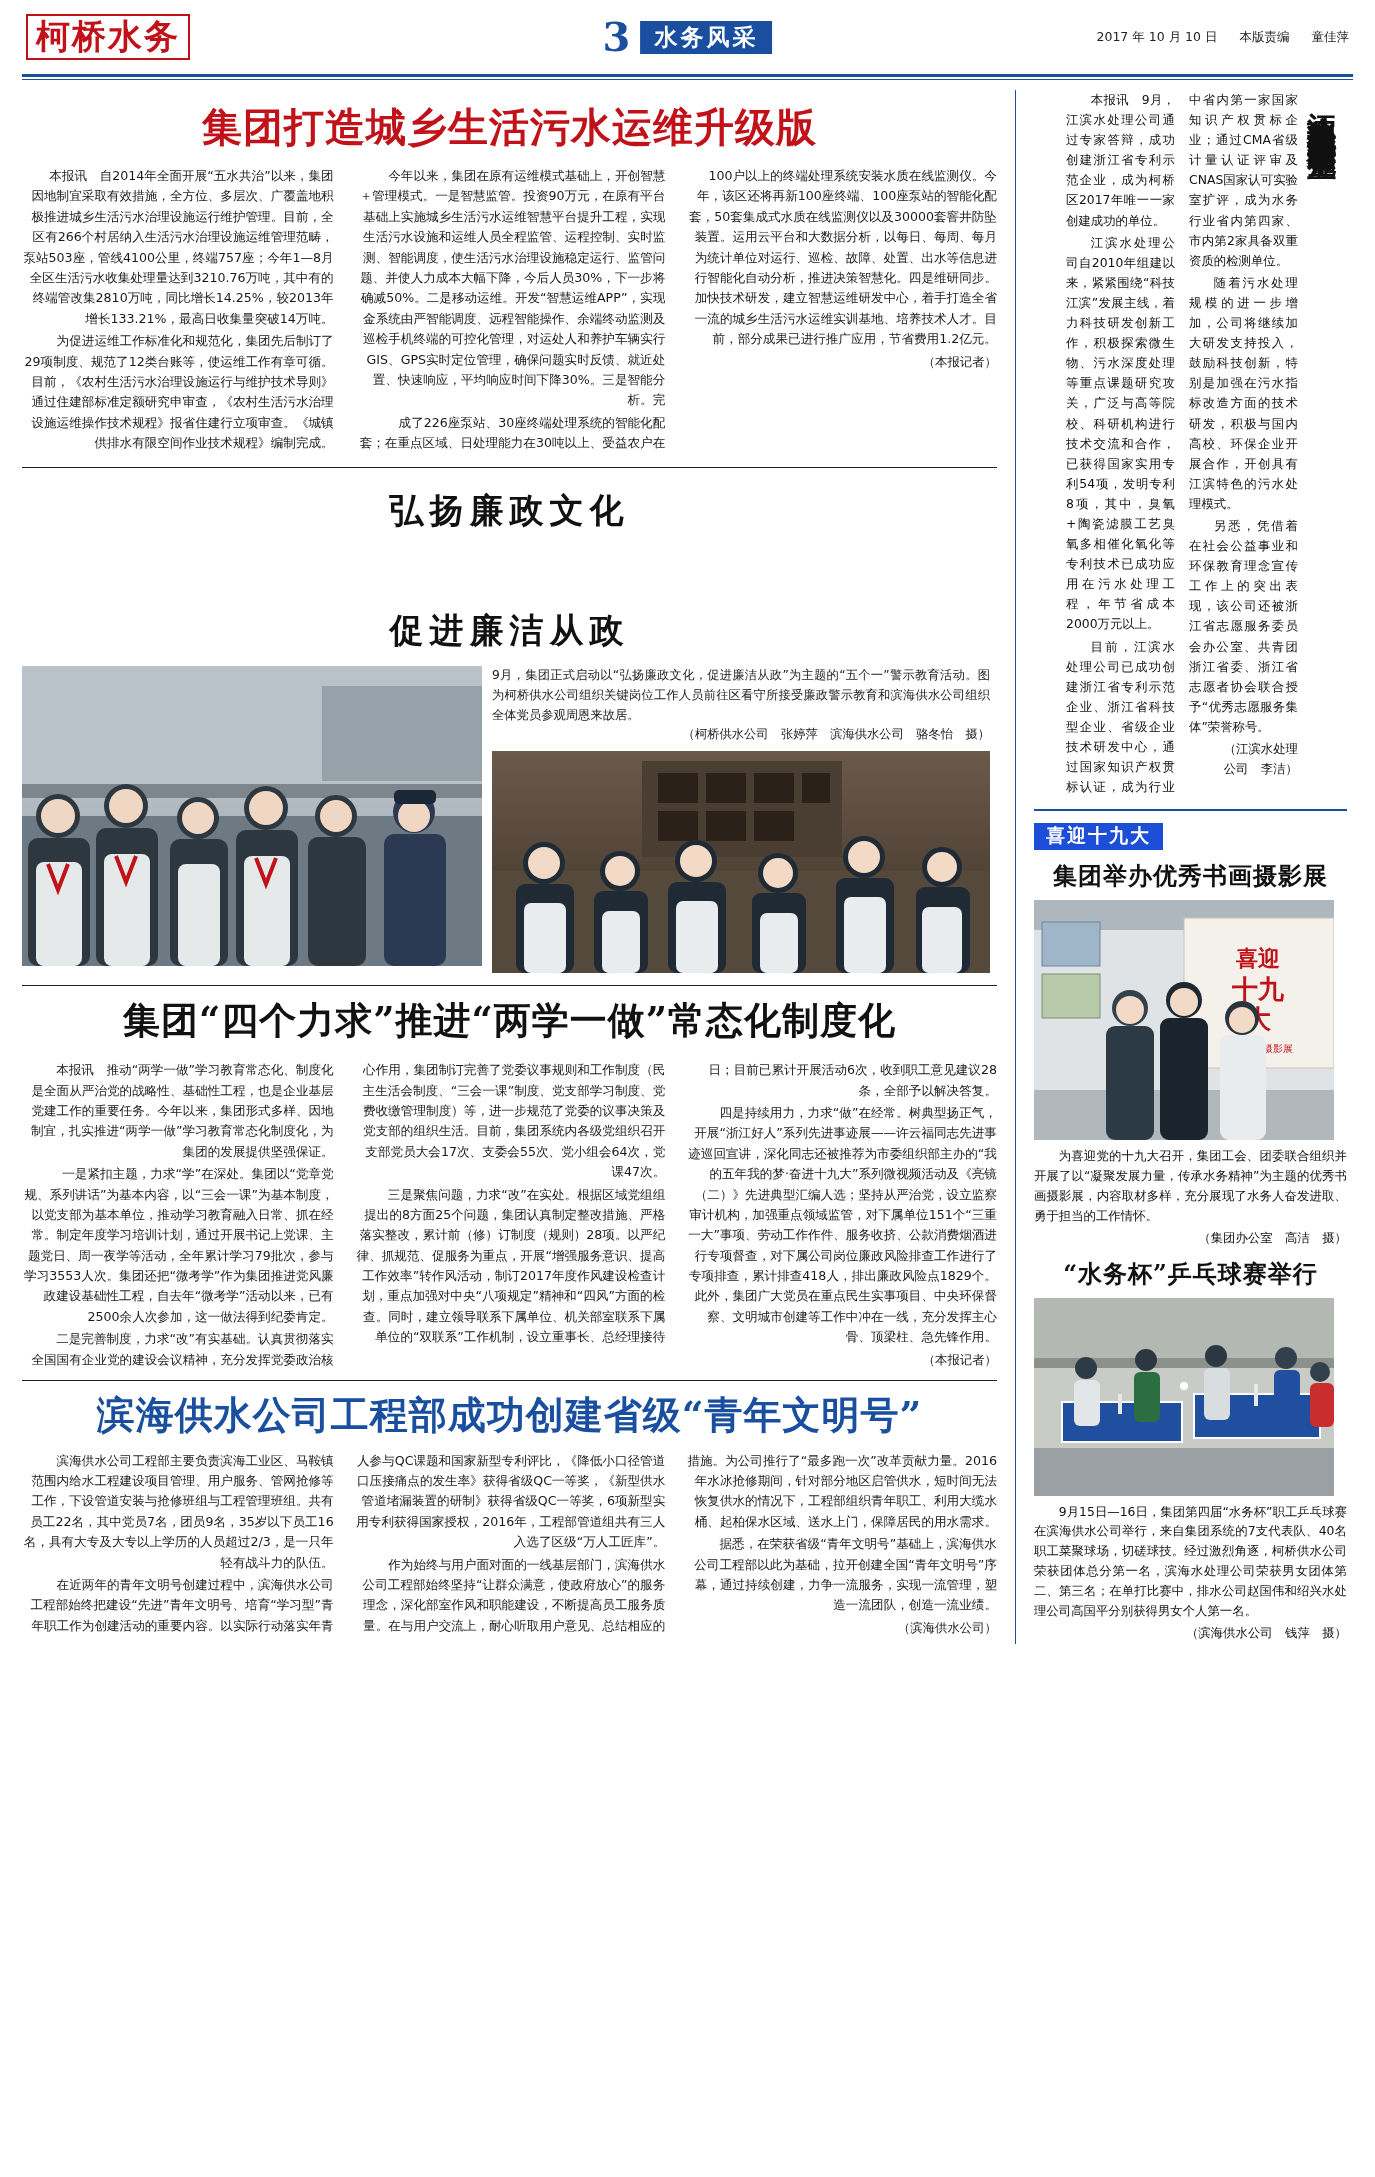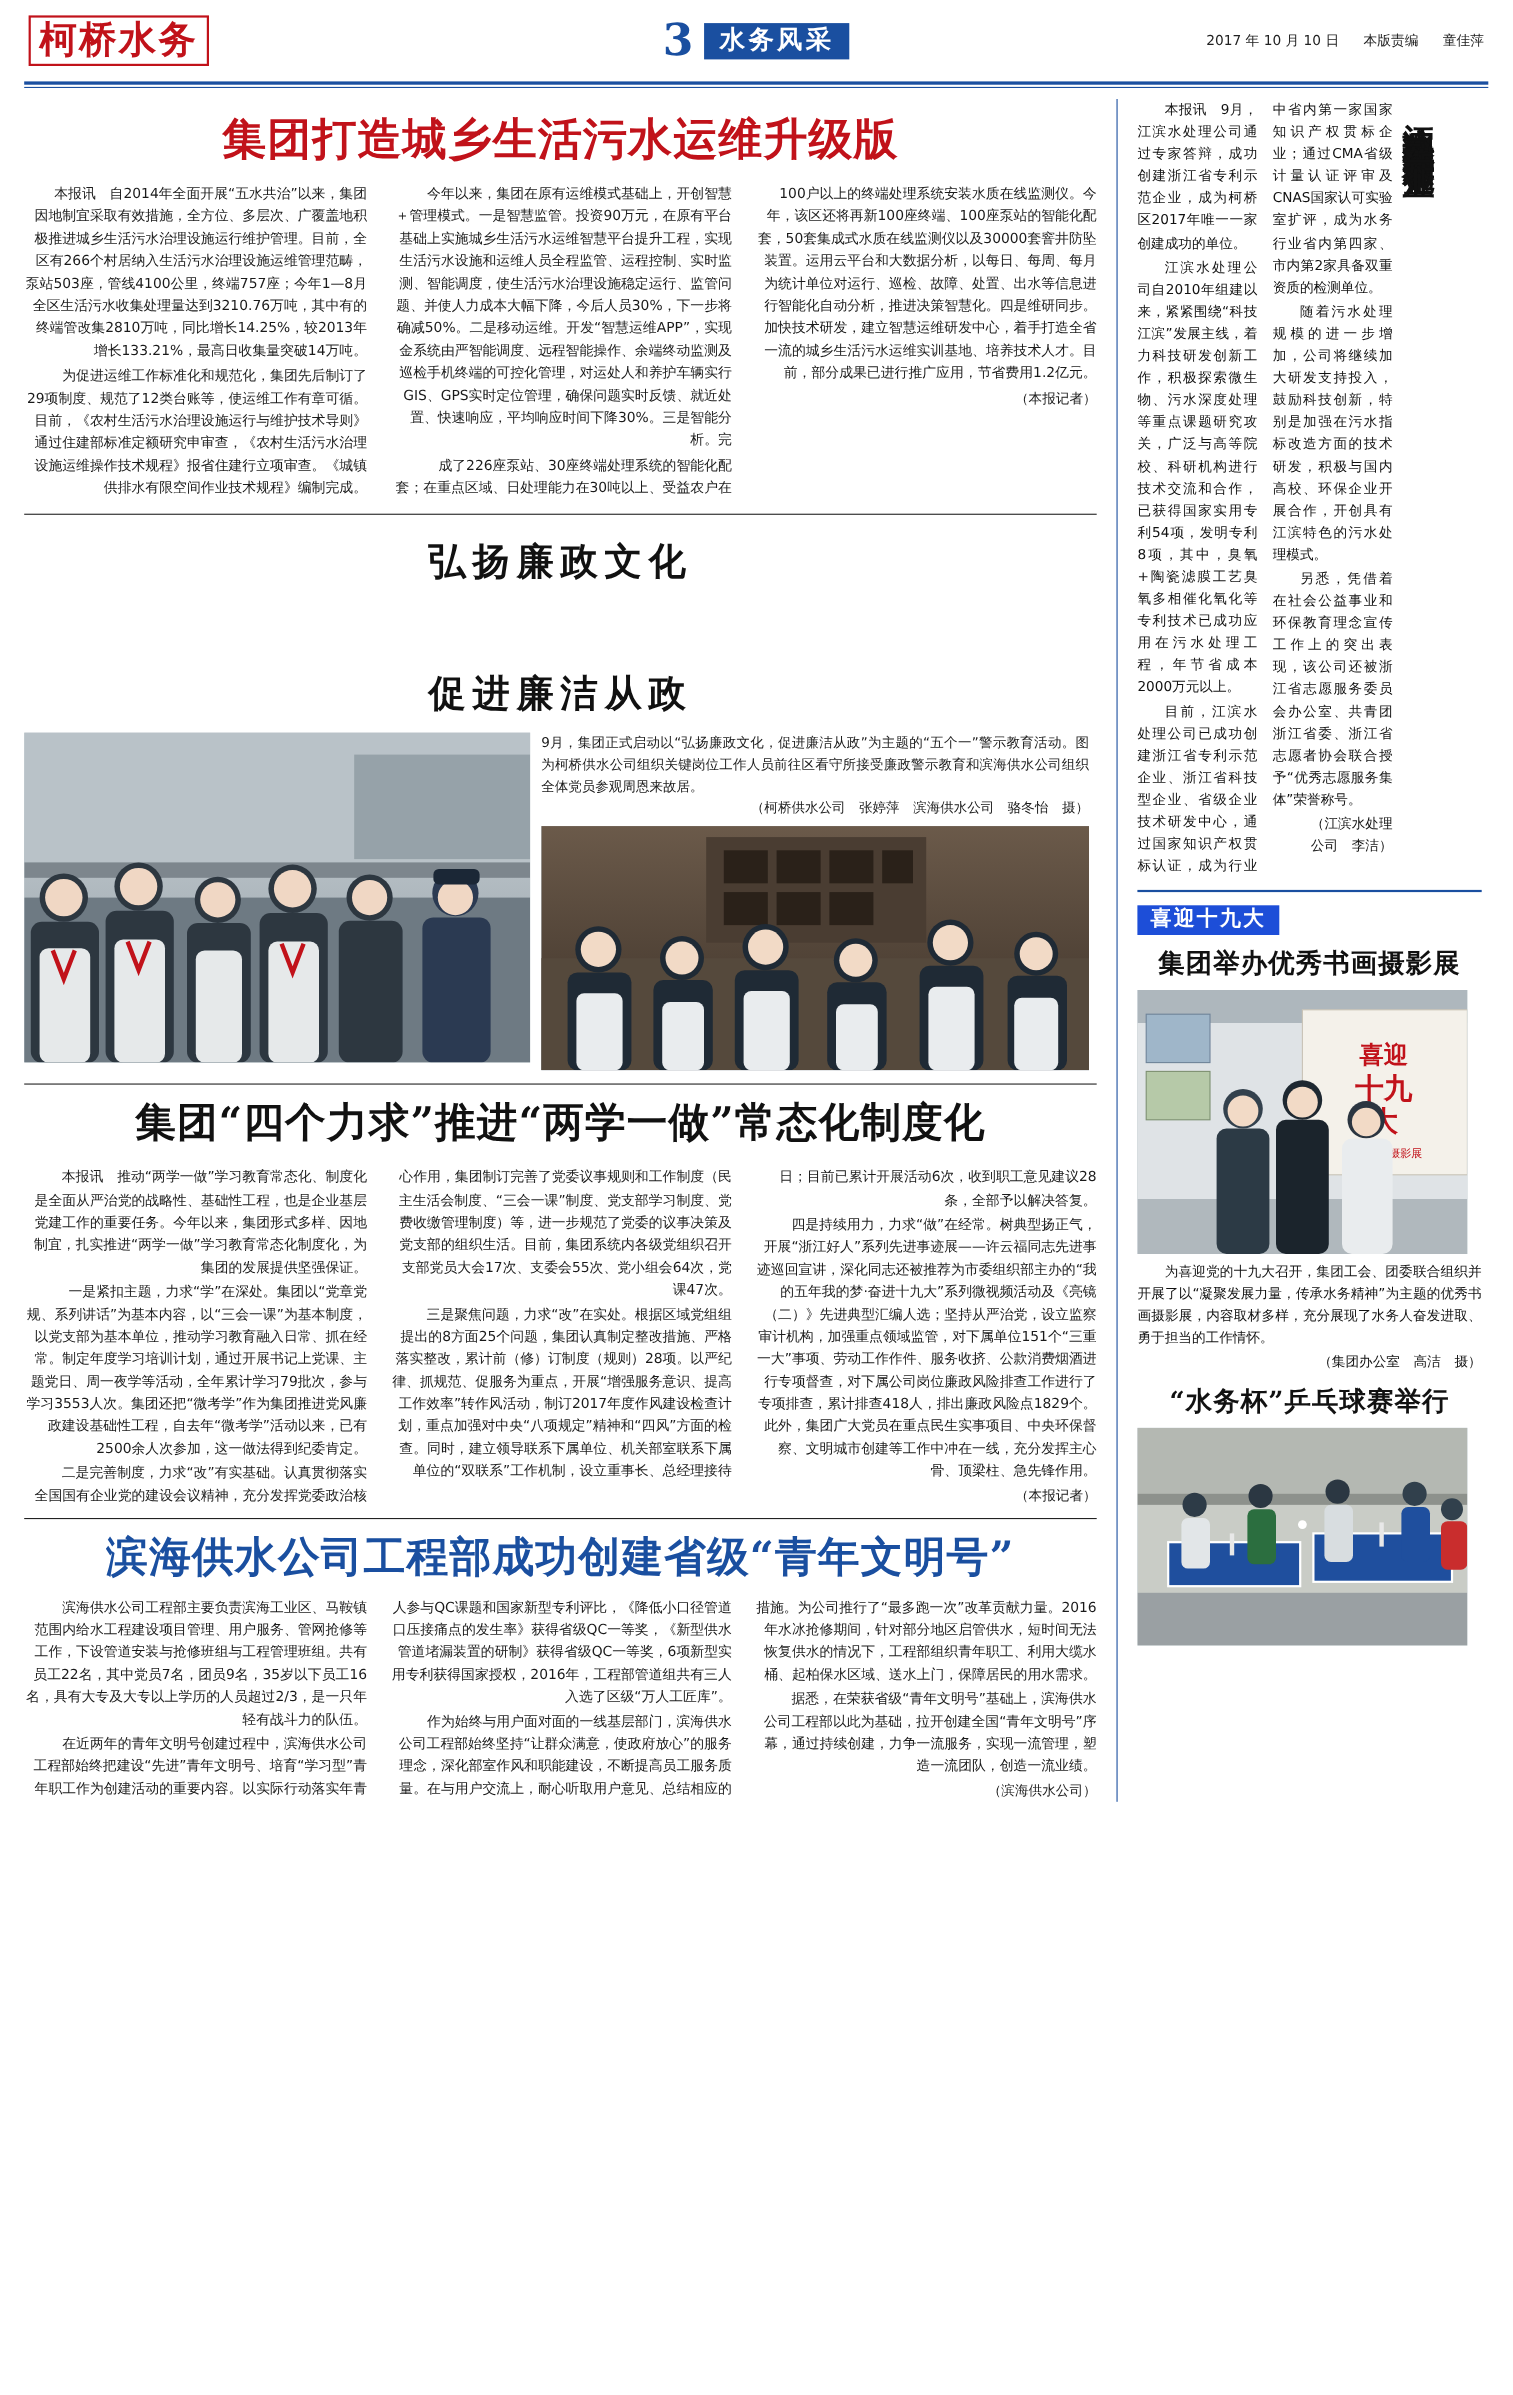--- a/index.html
+++ b/index.html
@@ -148,21 +148,21 @@
     writing-mode:vertical-rl;
     font-family:"DejaVu Serif","Liberation Serif",serif;
     font-size:29px;
     font-weight:bold;
     letter-spacing:2px;
     color:#111;
     height:610px;
     margin-left:6px;
     line-height:1.25;
   }
-  .right-top { display:flex; gap:0; }
+  .right-top { display:flex; gap:0;margin-left:32px; }
   .right-cols {
     column-count:2;
     column-gap:14px;
     font-size:12.4px;
     line-height:1.62;
     text-align:justify;
     width:232px;
   }
   .right-cols p { margin:0 0 2px 0; text-indent:2em; }
 
@@ -466,17 +466,21 @@
               <circle cx="182" cy="58" r="11" fill="#2b3742"></circle>
                 <rect x="170" y="70" width="26" height="52" rx="6" fill="#d8dde0"></rect>
               <circle cx="252" cy="60" r="11" fill="#31404c"></circle>
                 <rect x="240" y="72" width="26" height="50" rx="6" fill="#1f4f9e"></rect>
               <circle cx="286" cy="74" r="10" fill="#31404c"></circle>
                 <rect x="276" y="85" width="24" height="44" rx="6" fill="#c92d2d"></rect>
             </g>
             <circle cx="150" cy="88" r="4" fill="#fff"></circle>
           </svg>
         </div>
+        <div class="small-body" style="margin-top:6px;">
+          <p>9月15日—16日，集团第四届“水务杯”职工乒乓球赛在滨海供水公司举行，来自集团系统的7支代表队、40名职工菜聚球场，切磋球技。经过激烈角逐，柯桥供水公司荣获团体总分第一名，滨海水处理公司荣获男女团体第二、第三名；在单打比赛中，排水公司赵国伟和绍兴水处理公司高国平分别获得男女个人第一名。</p>
+          <p class="byline" style="text-indent:0">（滨海供水公司　钱萍　摄）</p>
+        </div>
       </div>
 
     </div>
   </div>
 </div>
 
 </body></html>

